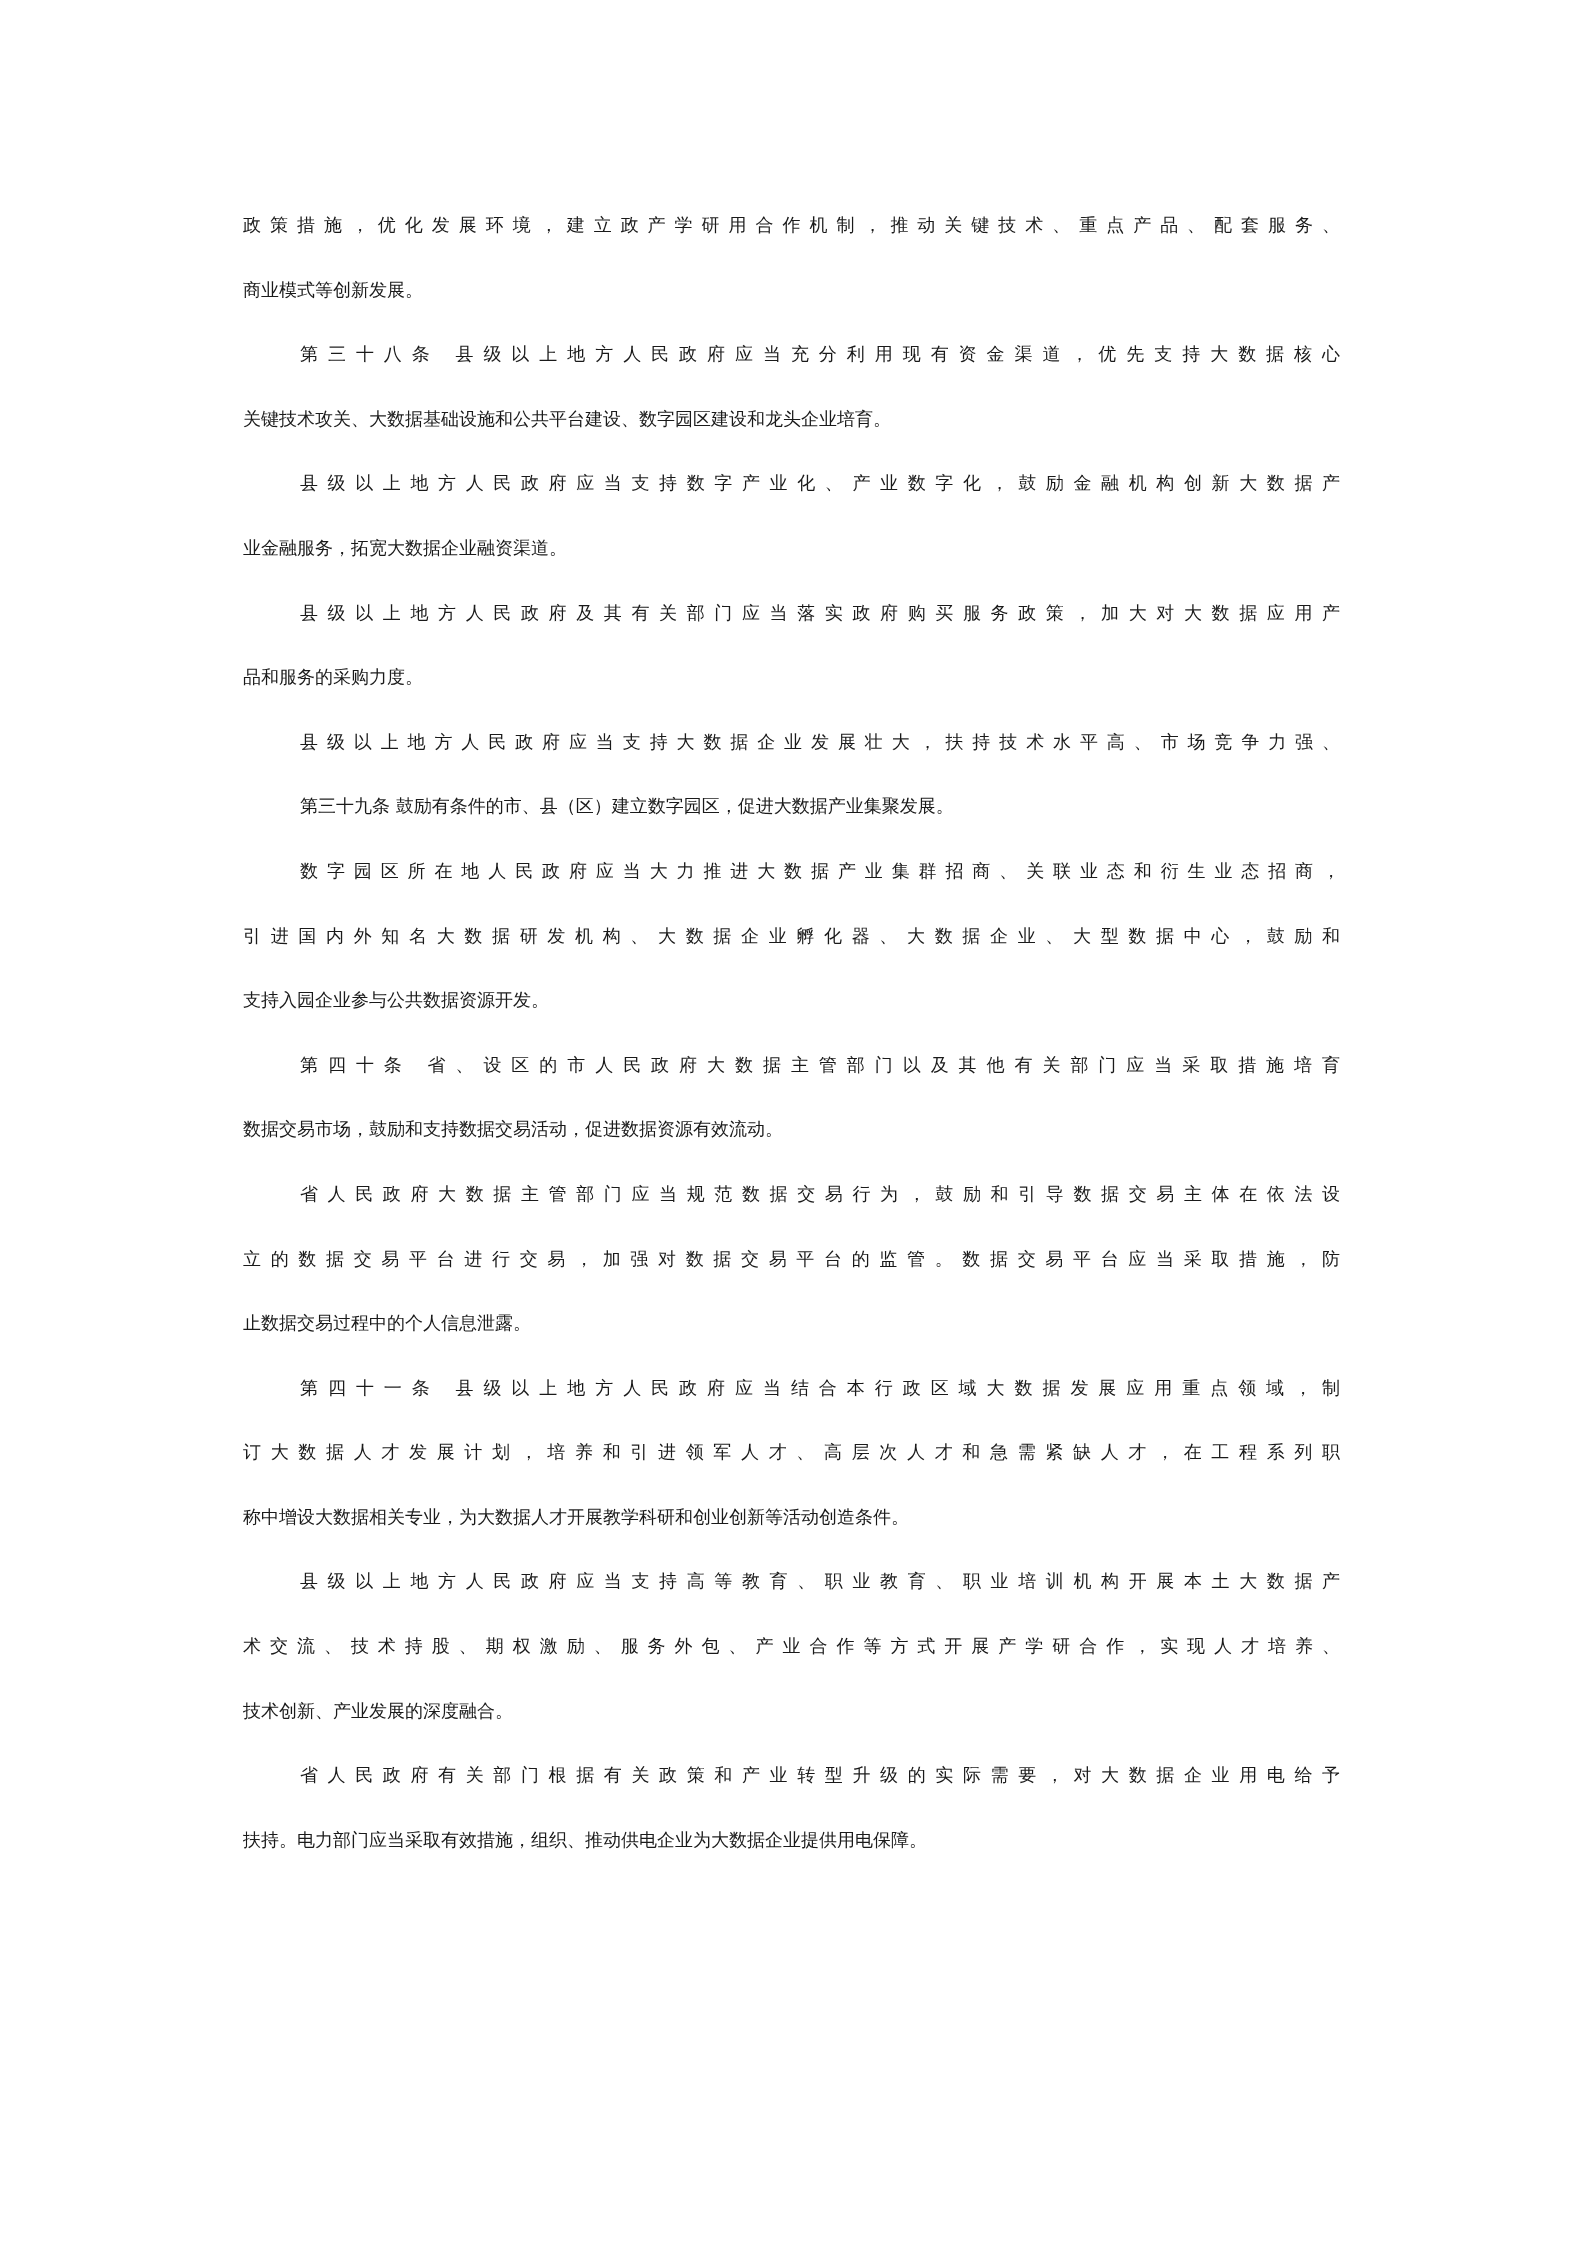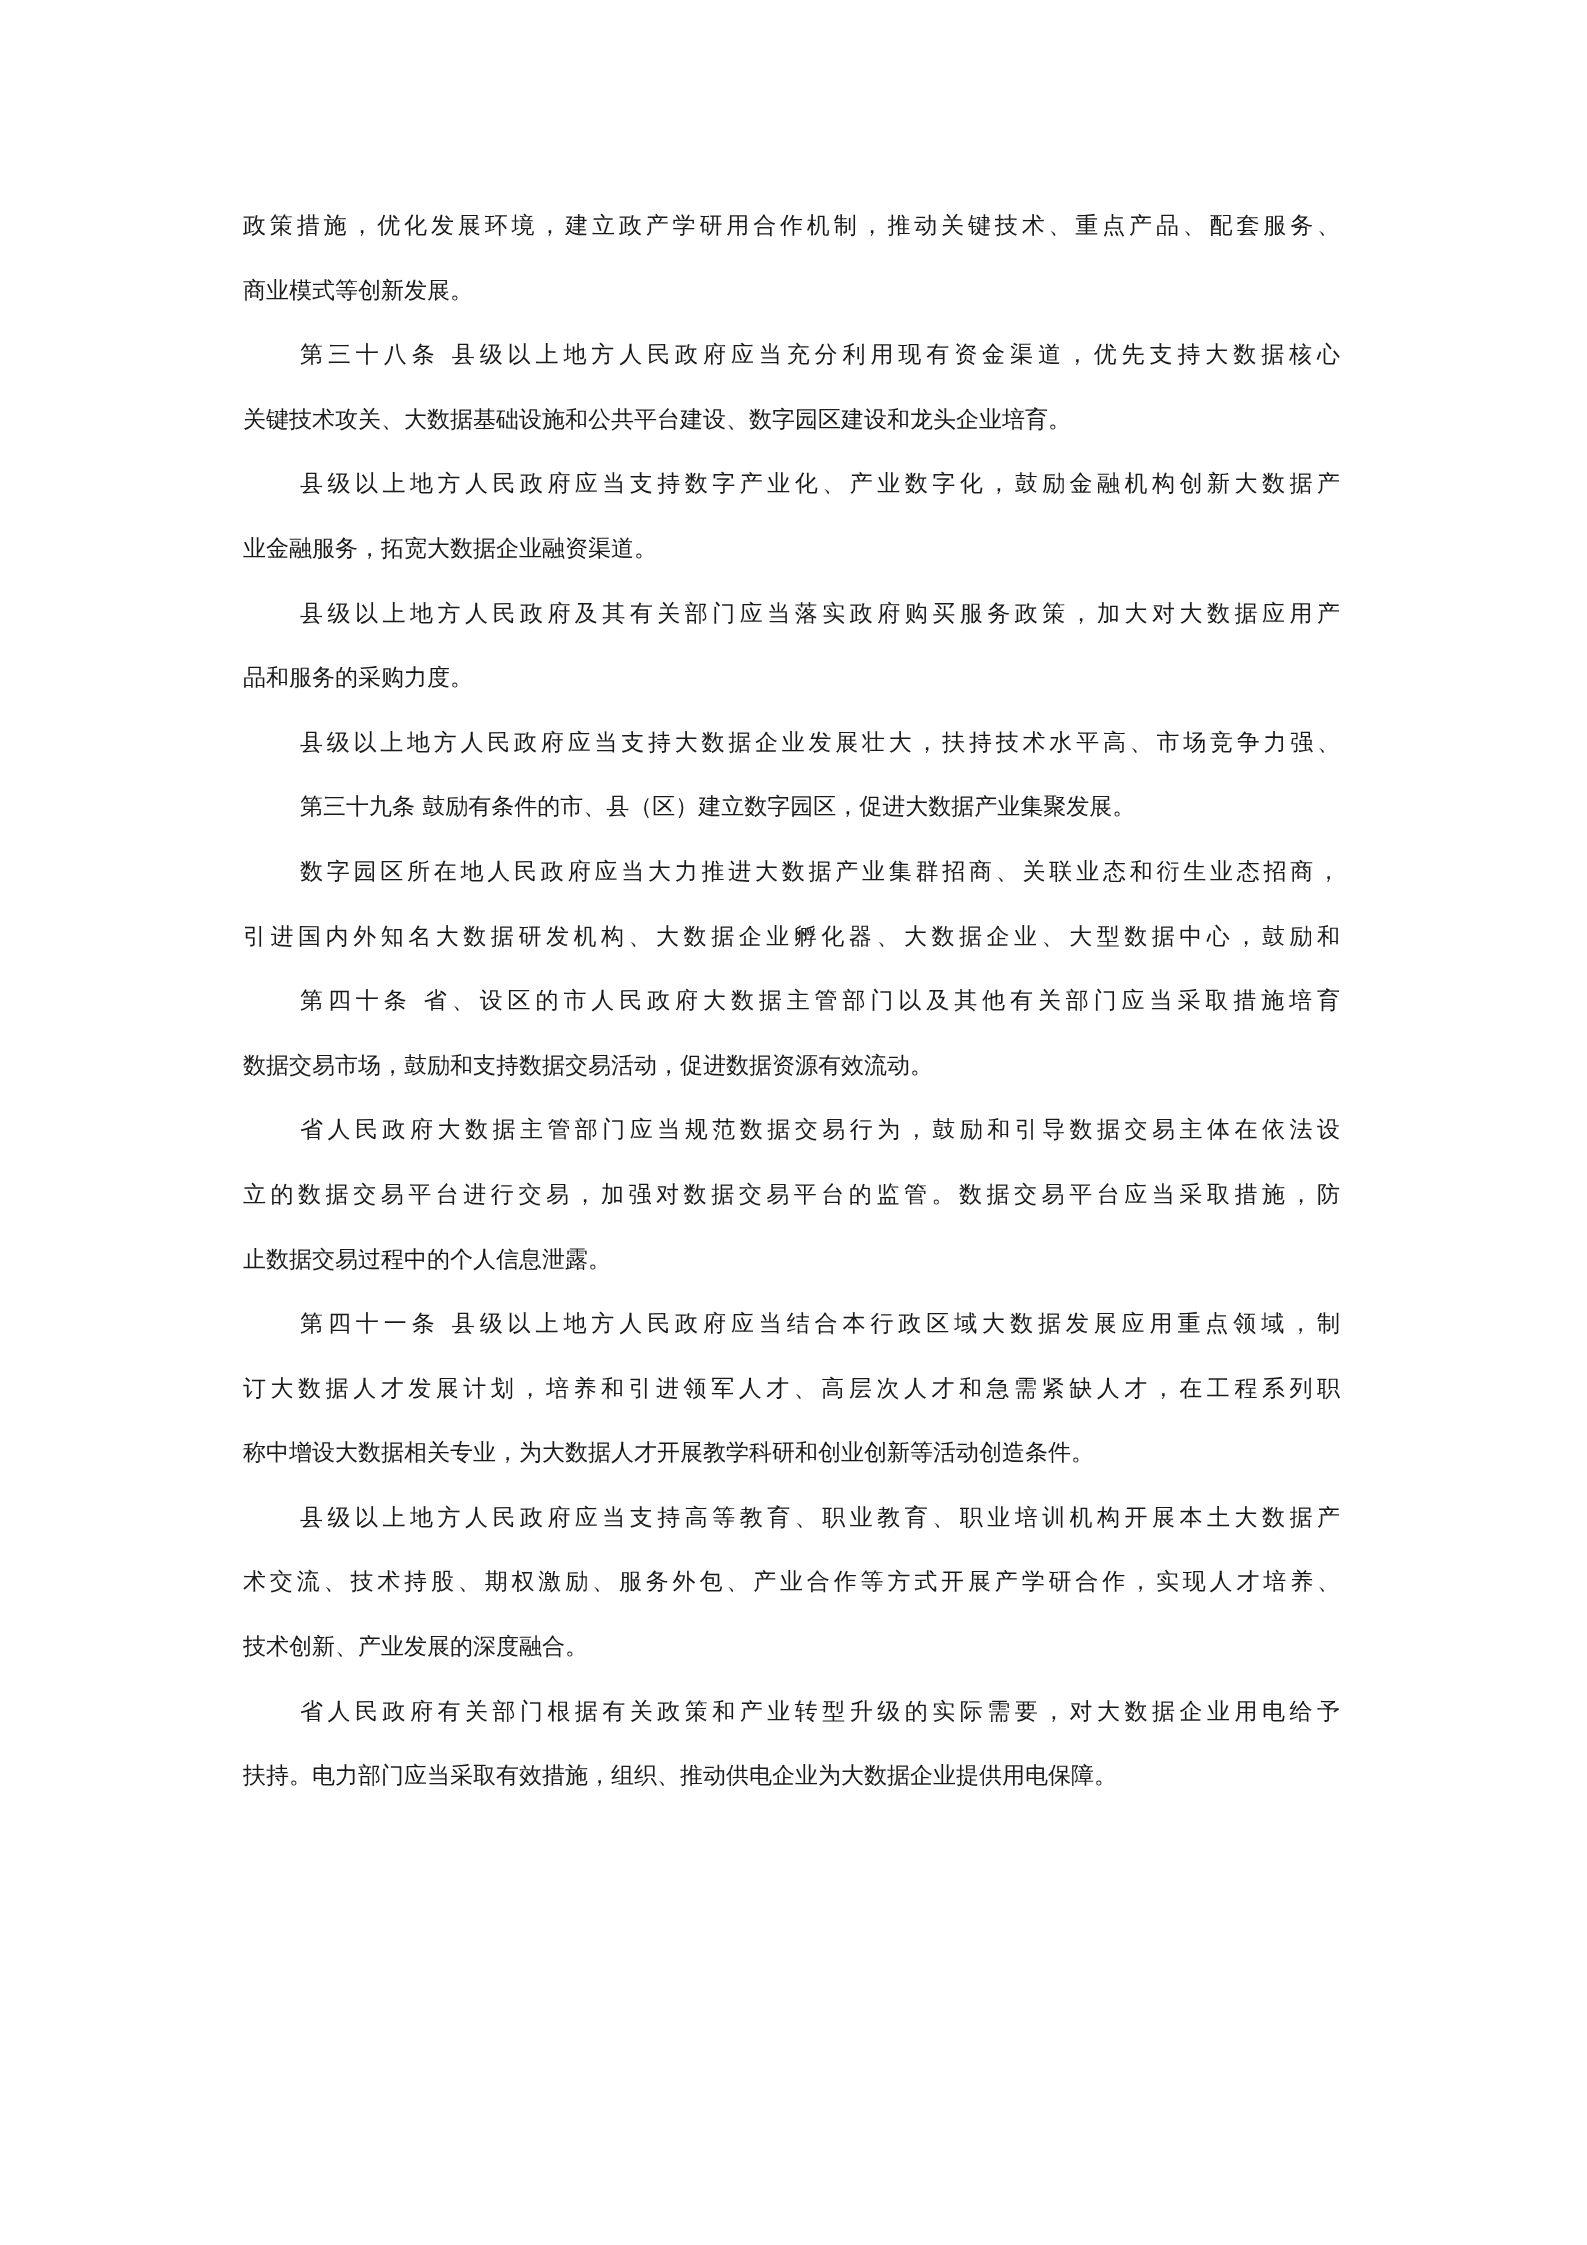--- a/index.html
+++ b/index.html
@@ -17,21 +17,21 @@
     }
     .page {
       position: absolute;
       left: 243px;
       top: 205px;
       width: 1097px;
     }
     .line {
       height: 64.6px;
       line-height: 40px;
-      font-size: 23px;
+      font-size: 18px;
       white-space: nowrap;
       text-align: justify;
       text-align-last: justify;
       letter-spacing: 0px;
       overflow: visible;
     }
     .line.last {
       text-align-last: left;
     }
     .line.indent {
@@ -61,20 +61,21 @@
     </div>
     <div class="para">
       <div class="line indent">县级以上地方人民政府应当支持大数据企业发展壮大，扶持技术水平高、市场竞争力强、</div>
     </div>
     <div class="para">
       <div class="line indent last">第三十九条 鼓励有条件的市、县（区）建立数字园区，促进大数据产业集聚发展。</div>
     </div>
     <div class="para">
       <div class="line indent">数字园区所在地人民政府应当大力推进大数据产业集群招商、关联业态和衍生业态招商，</div>
       <div class="line">引进国内外知名大数据研发机构、大数据企业孵化器、大数据企业、大型数据中心，鼓励和</div>
+      <div class="line last">支持入园企业参与公共数据资源开发。</div>
     </div>
     <div class="para">
       <div class="line indent">第四十条 省、设区的市人民政府大数据主管部门以及其他有关部门应当采取措施培育</div>
       <div class="line last">数据交易市场，鼓励和支持数据交易活动，促进数据资源有效流动。</div>
     </div>
     <div class="para">
       <div class="line indent">省人民政府大数据主管部门应当规范数据交易行为，鼓励和引导数据交易主体在依法设</div>
       <div class="line">立的数据交易平台进行交易，加强对数据交易平台的监管。数据交易平台应当采取措施，防</div>
       <div class="line last">止数据交易过程中的个人信息泄露。</div>
     </div>

